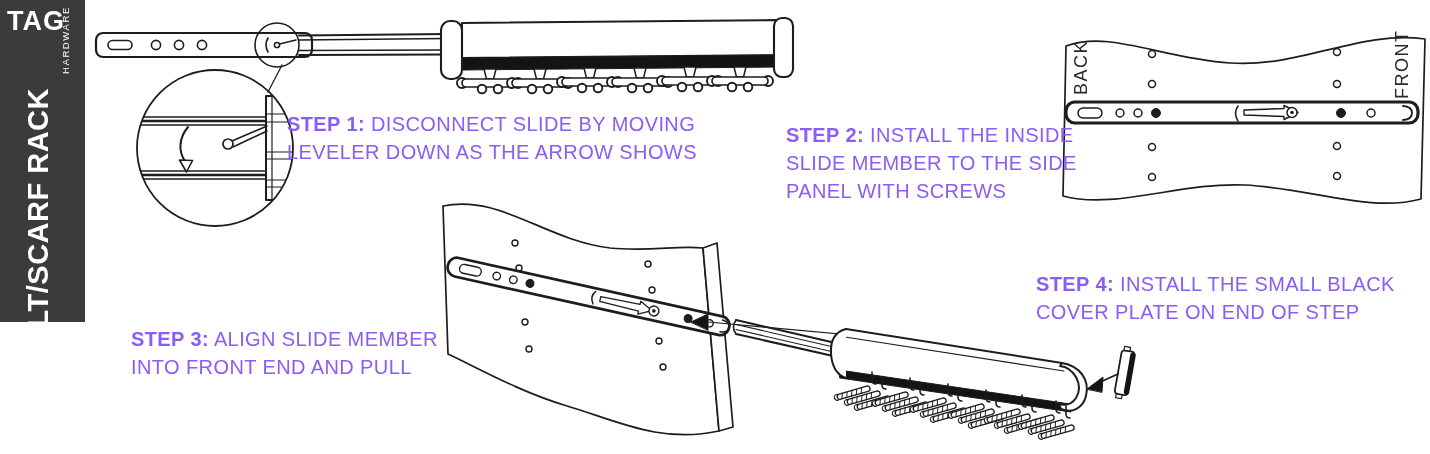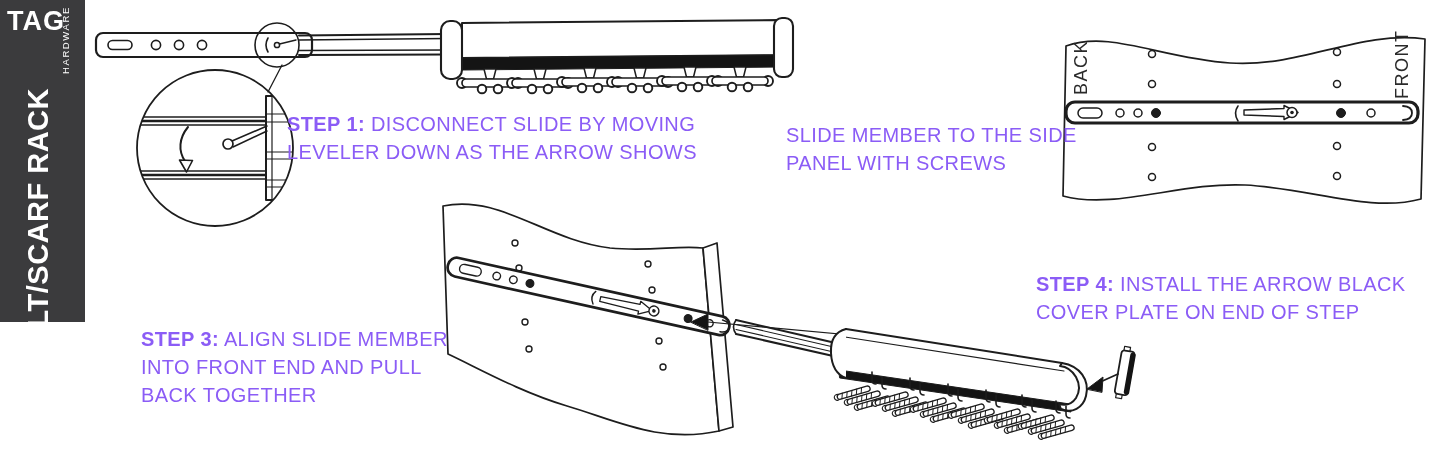--- a/index.html
+++ b/index.html
@@ -30,21 +30,21 @@
   
   .art{position:absolute; left:0; top:0; width:1430px; height:454px;}
   
   .step{
     position:absolute; color:#8b5cf6; font-size:20px; line-height:28px;
     letter-spacing:0.4px;
   }
   .step b{font-weight:700;}
   .step-1{left:287px; top:110px; width:420px;}
   .step-2{left:786px; top:121px; width:300px;}
-  .step-3{left:141px; top:325px; width:320px;}
+  .step-3{left:131px; top:325px; width:320px;}
   .step-4{left:1036px; top:270px; width:370px;}
   svg text{font-family:"Liberation Sans",sans-serif; fill:#2a2a2a;}
 </style>
 </head>
 <body>
 
 <div class="page">
 
   <aside class="sidebar">
     <span class="brand-tag">TAG</span>
@@ -261,28 +261,28 @@
       </g>
     </g>
   </svg>
 
   <div class="step step-1">
     <div><b>STEP 1:</b> <span>DISCONNECT SLIDE BY MOVING</span></div>
     <div>LEVELER DOWN AS THE ARROW SHOWS</div>
   </div>
 
   <div class="step step-2">
+    <div><b>STEP 2:</b> <span>INSTALL THE INSIDE</span></div>
     <div>SLIDE MEMBER TO THE SIDE</div>
     <div>PANEL WITH SCREWS</div>
   </div>
 
   <div class="step step-3">
     <div><b>STEP 3:</b> <span>ALIGN SLIDE MEMBER</span></div>
     <div>INTO FRONT END AND PULL</div>
-    <div>BACK TOGETHER</div>
   </div>
 
   <div class="step step-4">
-    <div><b>STEP 4:</b> <span>INSTALL THE ARROW BLACK</span></div>
+    <div><b>STEP 4:</b> <span>INSTALL THE SMALL BLACK</span></div>
     <div>COVER PLATE ON END OF STEP</div>
   </div>
 
 </div>
 
 </body></html>

